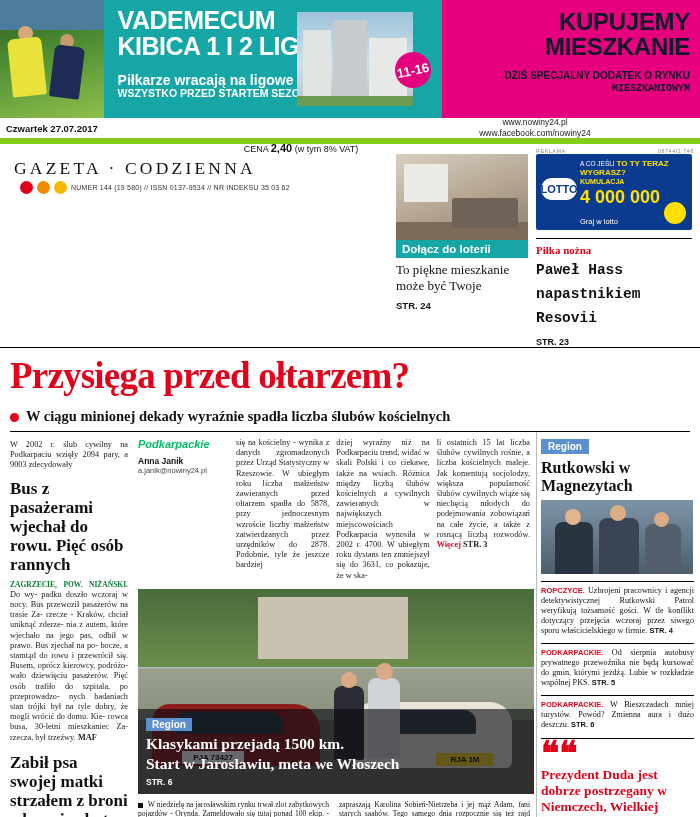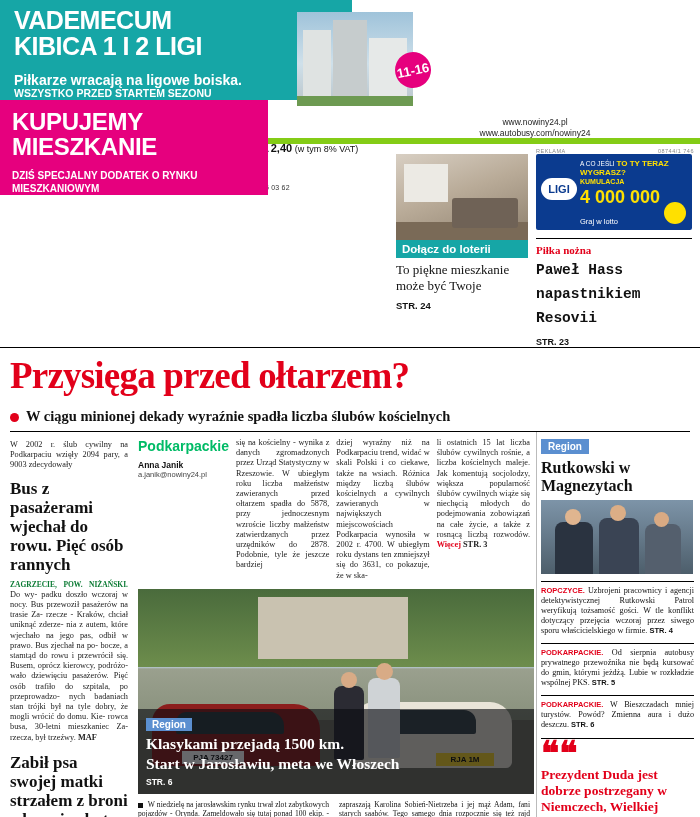--- a/index.html
+++ b/index.html
@@ -8,21 +8,21 @@
     width: 700px; height: 817px;
     background: #ffffff;
     font-family: "Liberation Sans", sans-serif;
     color: #111;
     overflow: hidden;
     position: relative;
   }
   .page { width: 700px; height: 817px; position: relative; background:#fff; }
 
   
-  .topbanner { display:flex; width:700px; height:118px;flex-direction:column; }
+  .topbanner { display:flex; width:700px; height:118px; }
   .tb-photo {
     width: 108px; height:118px;
     background:
       linear-gradient(165deg, #2b5a22 0%, #4a8a32 40%, #8fbf4a 100%);
     position:relative; overflow:hidden;
   }
   .tb-photo .plr1 { position:absolute; width:34px; height:58px; background:#e8e23a; border-radius:6px 6px 2px 2px; left:10px; top:38px; transform:rotate(-6deg);}
   .tb-photo .plr2 { position:absolute; width:30px; height:52px; background:#1d2b55; border-radius:6px 6px 2px 2px; left:52px; top:46px; transform:rotate(7deg);}
   .tb-photo .head1 { position:absolute; width:15px;height:15px;border-radius:50%;background:#d9a87a;left:18px;top:26px;}
   .tb-photo .head2 { position:absolute; width:14px;height:14px;border-radius:50%;background:#c89a6d;left:60px;top:34px;}
@@ -31,27 +31,27 @@
   .tb-mid {
     width: 352px; height:118px; background:#16a6a6; color:#fff;
     padding: 7px 10px 0 14px; position:relative;
   }
   .tb-mid .l1 { font-weight:bold; font-size:25px; letter-spacing:-0.5px; line-height:26px; }
   .tb-mid .l2 { font-weight:bold; font-size:25px; letter-spacing:-0.5px; line-height:27px; }
   .tb-mid .l3 { font-size:14px; font-weight:bold; margin-top:14px; line-height:13px;}
   .tb-mid .l4 { font-size:10.5px; font-weight:bold; line-height:13px;}
 
   .tb-right {
-    width: 268px; height:118px; background:#e6007e; color:#ffffff;
-    padding: 9px 10px 0 12px; position:relative; 
+    width: 268px; height:118px; background:#e6007e; color:#0f172a;
+    padding: 9px 10px 0 12px; position:relative; text-align:right;
   }
   .tb-right .r1 { font-weight:bold; font-size:24px; line-height:25px; letter-spacing:-0.3px;}
   .tb-right .r2 { font-weight:bold; font-size:24px; line-height:26px; letter-spacing:-0.3px;}
   .tb-right .r3 { font-size:10px; font-weight:bold; margin-top:9px; line-height:13px;}
-  .tb-right .r4 { font-size:10px; font-weight:bold; line-height:13px;}
+  .tb-right .r4 { font-size:10px; font-weight:bold; line-height:13px;font-family:Liberation Mono, monospace;}
 
   .tb-photo2 {
     position:absolute; left:297px; top:12px; width:116px; height:94px;
     background: linear-gradient(180deg,#9fc3da 0%, #cfe0ea 55%, #b9c4c9 100%);
     overflow:hidden; z-index:3;
   }
   .tb-photo2 .b1{position:absolute;left:6px;top:18px;width:28px;height:76px;background:#dfe3e2;}
   .tb-photo2 .b2{position:absolute;left:36px;top:8px;width:34px;height:86px;background:#c6cccd;}
   .tb-photo2 .b3{position:absolute;left:72px;top:26px;width:38px;height:68px;background:#e6e9e8;}
   .tb-photo2 .grass{position:absolute;left:0;bottom:0;width:116px;height:10px;background:#6d9a52;}
@@ -139,21 +139,21 @@
     font-size:14.5px; font-weight:bold;
   }
   .bullet { width:9px;height:9px;border-radius:50%;background:#e2001a;margin-top:5px;flex:none;}
 
   
   .body-row { display:flex; }
   .col-left { width:134px; padding:6px 6px 0 10px; }
   .col-mid { width:402px; padding:6px 6px 0 4px; }
   .col-right { width:164px; padding:4px 6px 0 4px; border-left:1px solid #bbb;}
 
-  .tag-pk { font-size:14px; font-weight:bold; color:#0b6; }
+  .tag-pk { font-size:11px; font-weight:bold; color:#0b6;font-style:italic; }
   .byline { font-size:8.5px; font-weight:bold; margin-top:6px;}
   .byline span{ display:block; font-weight:normal; color:#444; font-size:7.5px;}
   .bodytext {
     font-family:"Liberation Serif",serif; font-size:8.3px; line-height:10.2px;
     text-align:justify; margin-top:6px; color:#222;
   }
   .more { color:#e2001a; font-weight:bold; }
 
   .sub-headline {
     font-family:"Liberation Serif",serif; font-weight:bold;
@@ -245,21 +245,21 @@
 
   <div class="infobar">
     <div class="date">Czwartek 27.07.2017</div>
     <div class="price">
       <span>CENA</span>
       <b>2,40</b>
       <span>(w tym 8% VAT)</span>
     </div>
     <div class="web">
       <div>www.nowiny24.pl</div>
-      <div>www.autobusy.com/nowiny24</div>
+      <div>www.facebook.com/nowiny24</div>
     </div>
   </div>
 
   <div class="masthead-row">
     <div class="mast-left">
       <div class="logo-sub">GAZETA · CODZIENNA</div>
       <div class="barcode-row">
         <span class="dot-red"></span>
         <span class="dot-o1"></span>
         <span class="dot-o2"></span>
@@ -281,21 +281,21 @@
     <div class="mast-right">
       <div class="reklama-label">
         <span>REKLAMA</span>
         <span>08744/1 746</span>
       </div>
       <div class="lotto-box">
         <div class="topline">
           <span>A CO JEŚLI</span>
           <span class="yellow">TO TY TERAZ WYGRASZ?</span>
         </div>
-        <div class="lotto-logo">LIGI</div>
+        <div class="lotto-logo">LOTTO</div>
         <div class="kum">KUMULACJA</div>
         <div class="amt">4 000 000</div>
         <div class="graj">Graj w lotto</div>
         <div class="ball"></div>
       </div>
       <div class="side-item">
         <div class="side-kicker">Piłka nożna</div>
         <div class="side-head">Paweł Hass napastnikiem Resovii</div>
         <div class="side-str">STR. 23</div>
       </div>

